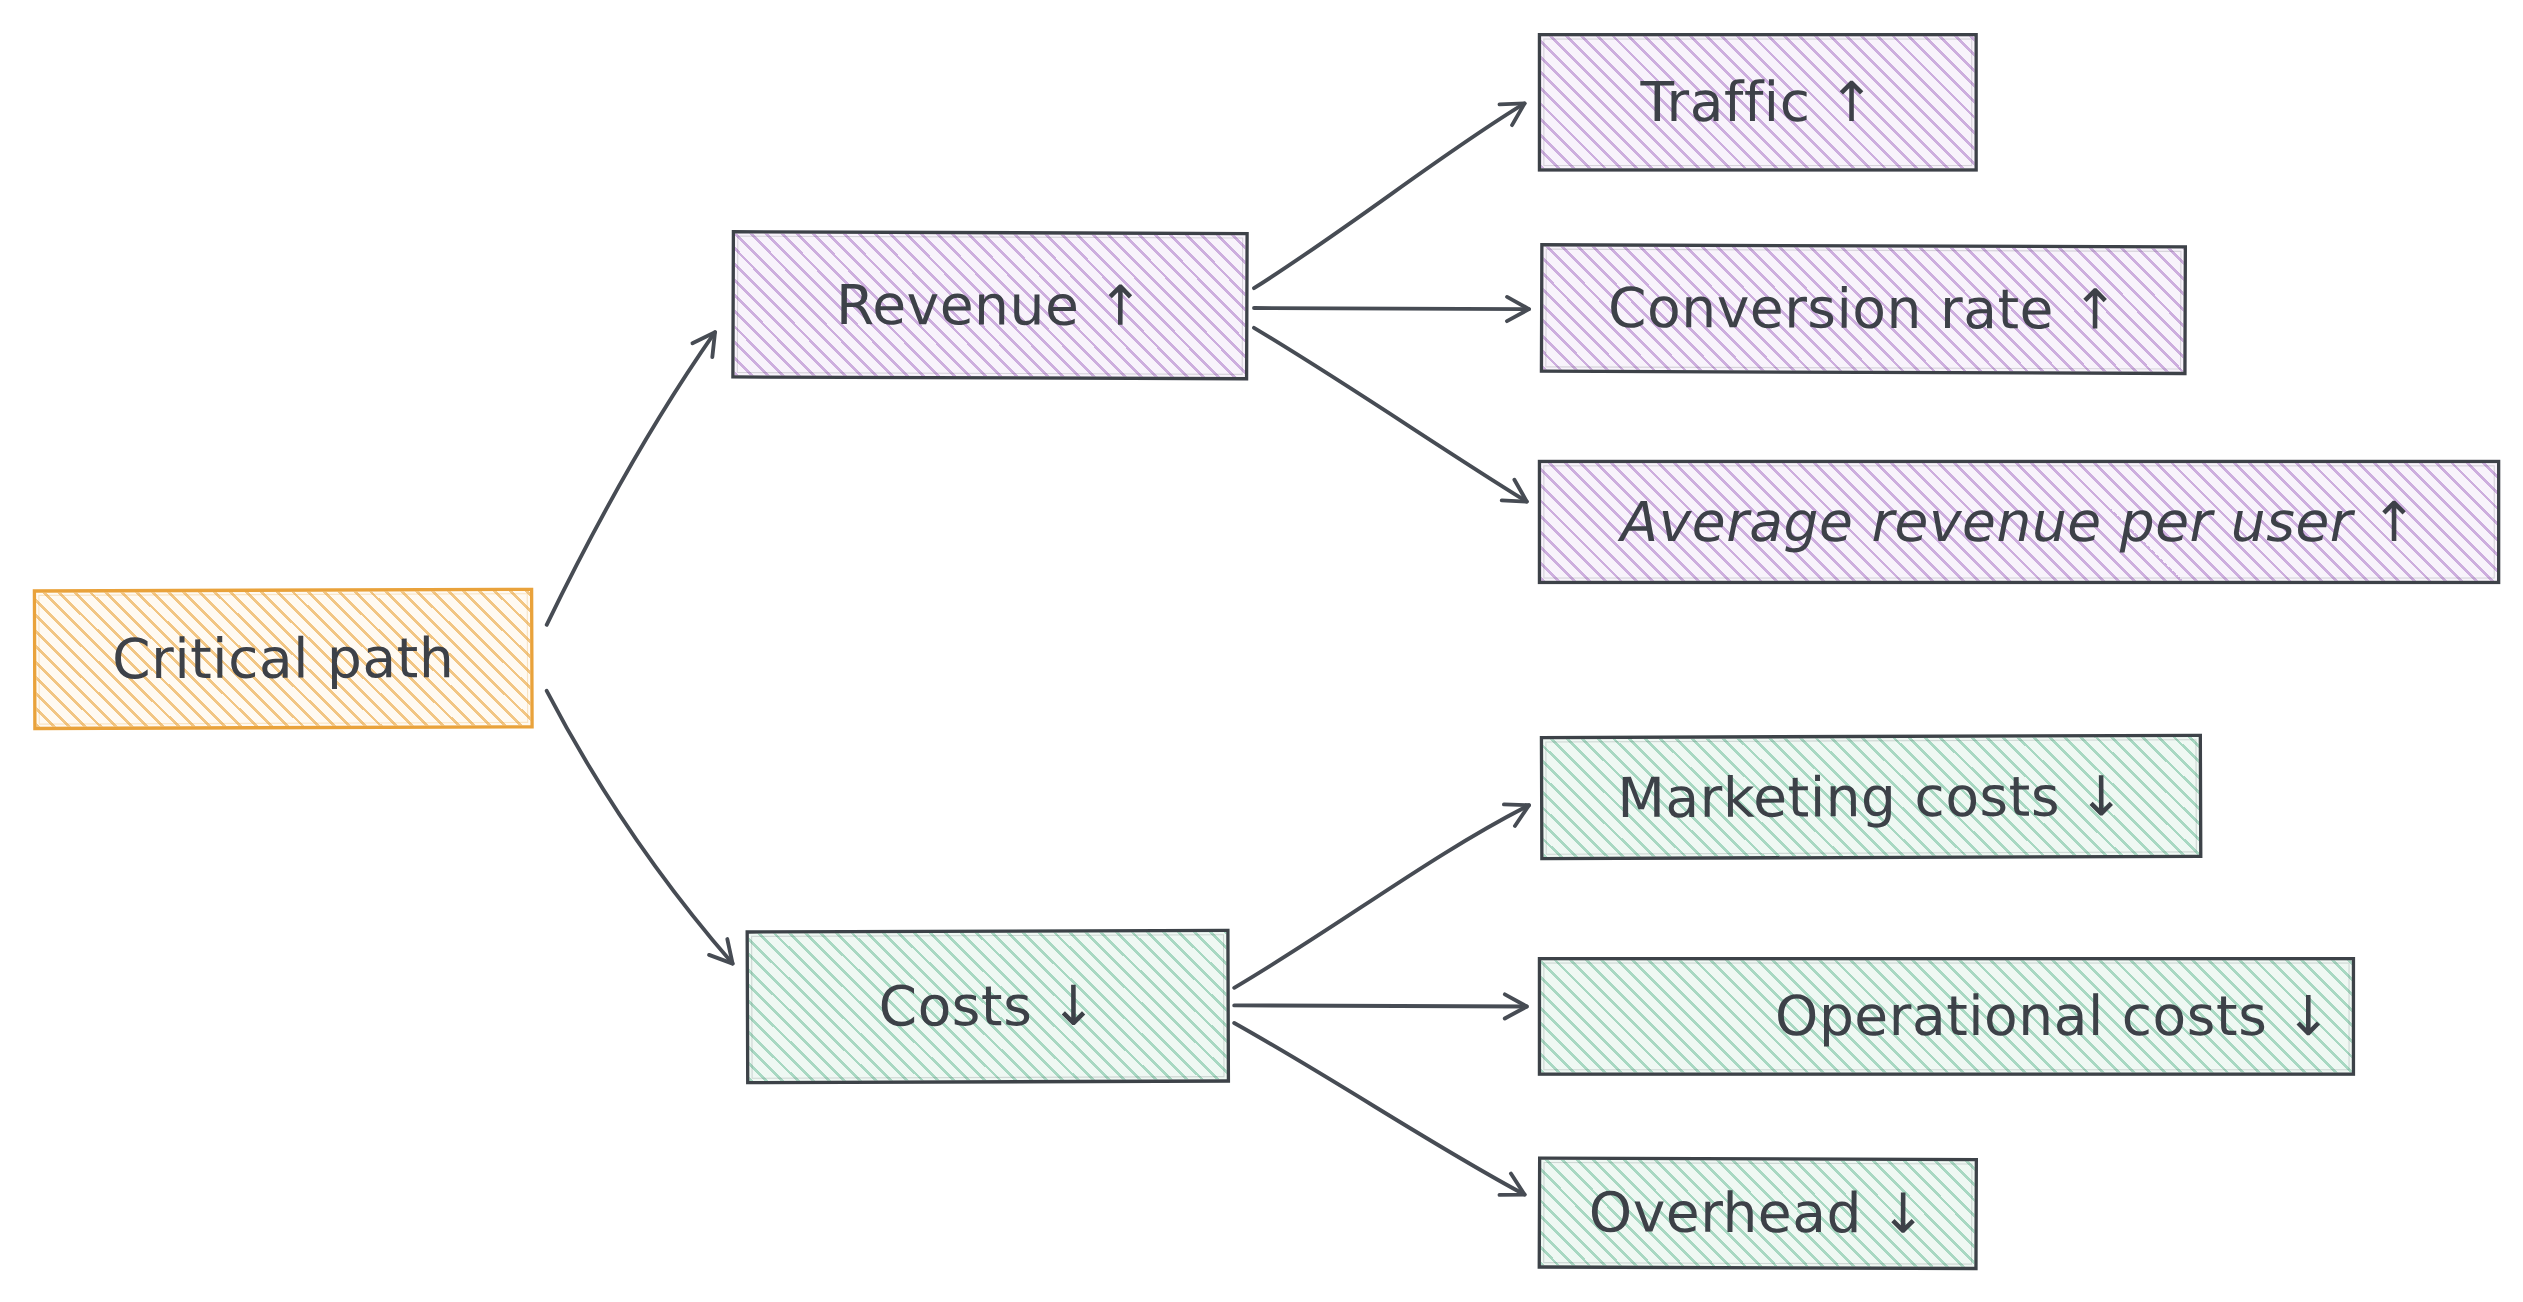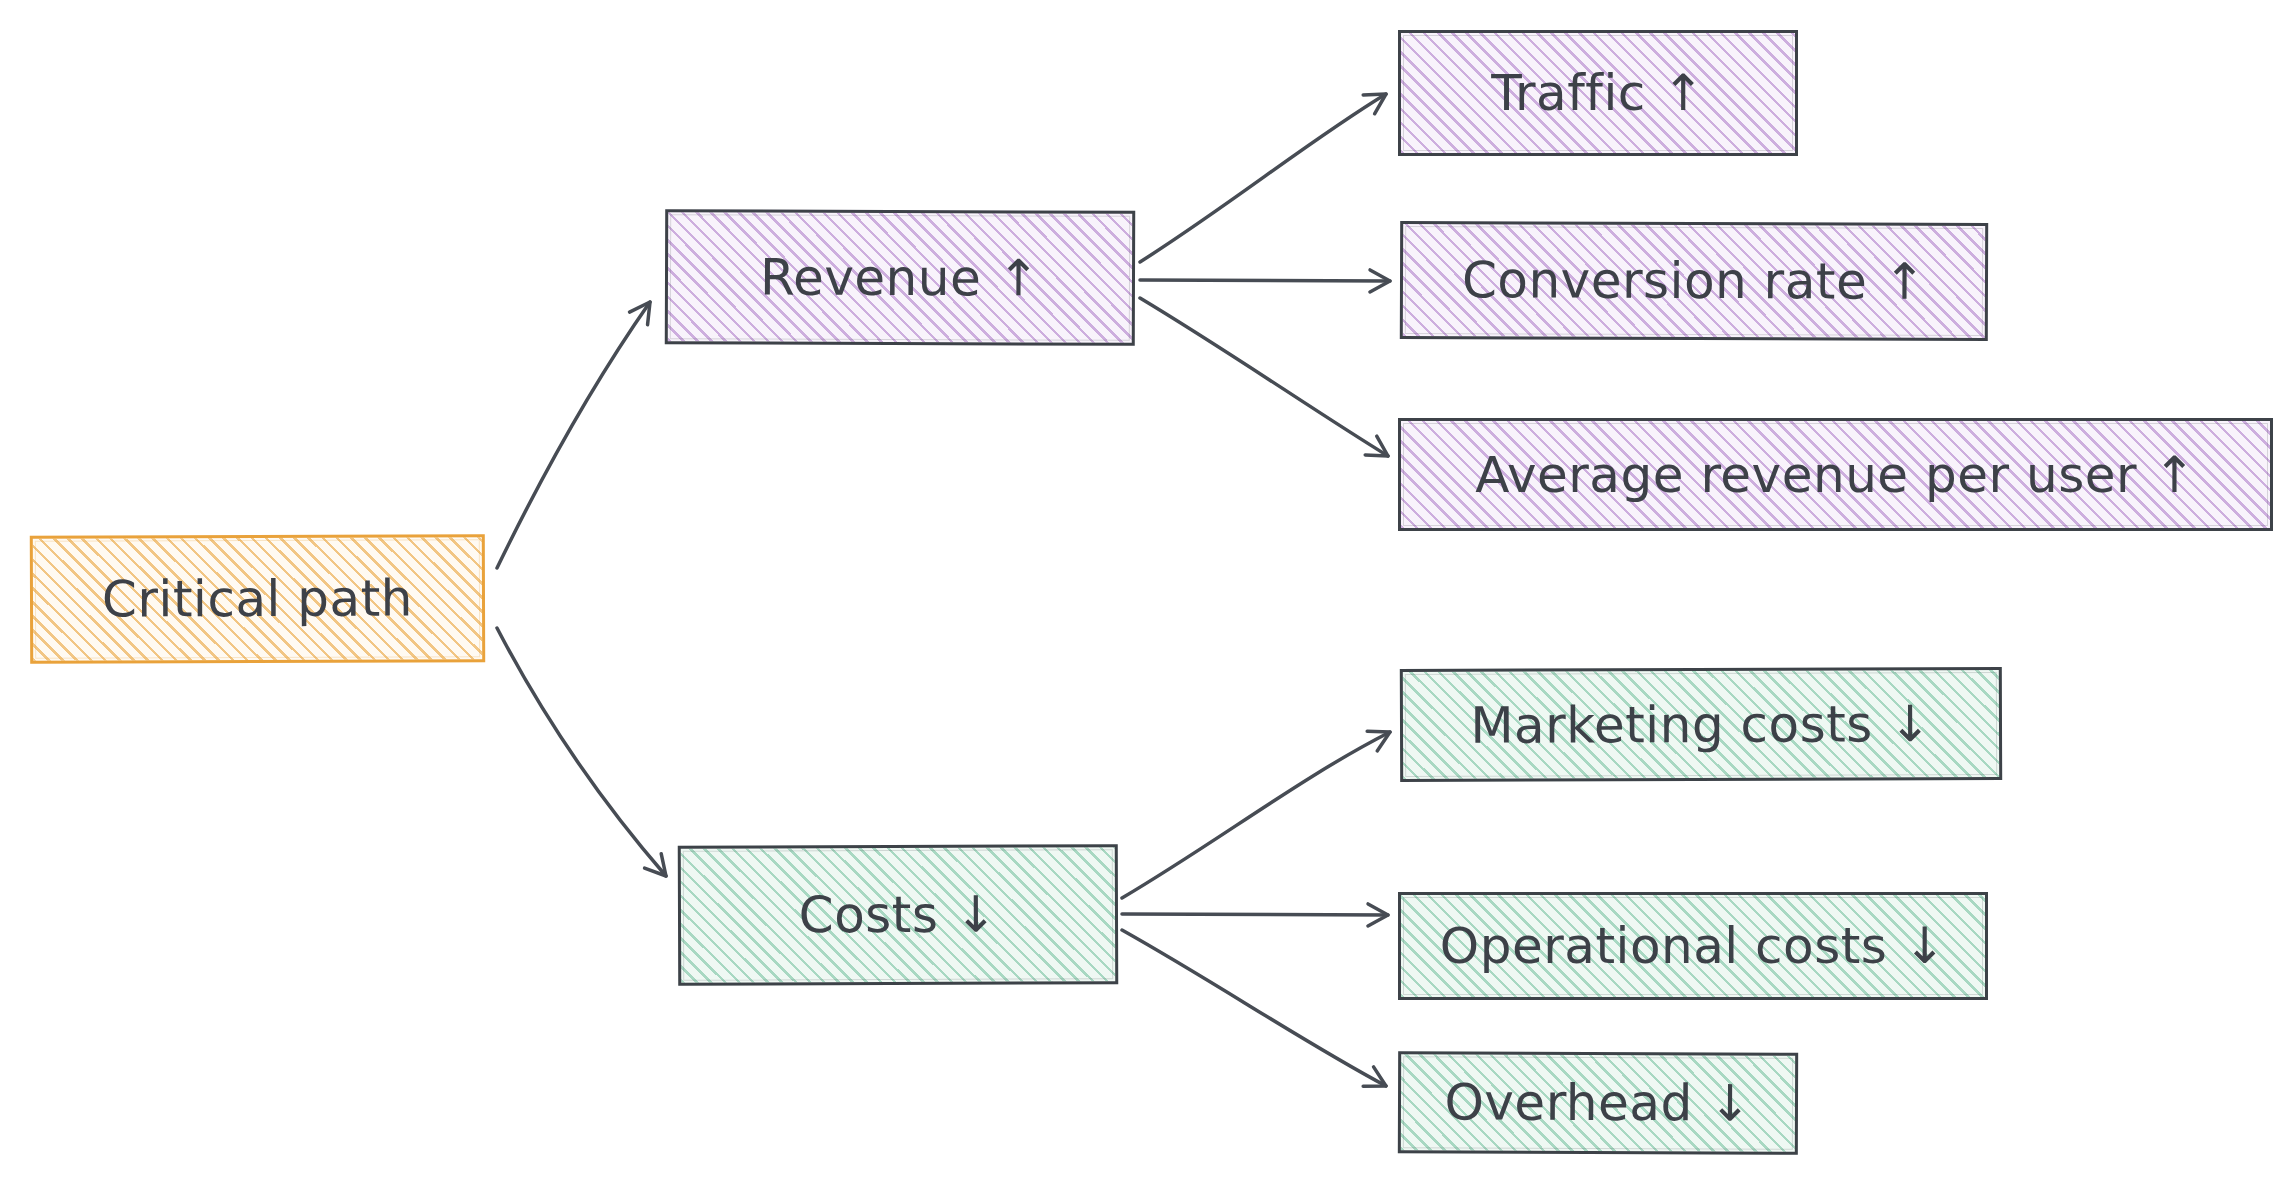--- a/index.html
+++ b/index.html
@@ -75,23 +75,23 @@
         transparent 2.5px, transparent 10px),
       var(--green-fill, #eff8f3);
   }
 
   
   #node-root        { left: 30px;   top: 535px;  width: 455px; height: 128px; transform: rotate(-0.2deg); }
   #node-revenue     { left: 665px;  top: 210px;  width: 470px; height: 135px; transform: rotate(0.2deg); }
   #node-costs       { left: 678px;  top: 845px;  width: 440px; height: 140px; transform: rotate(-0.2deg); }
   #node-traffic     { left: 1398px; top: 30px;   width: 400px; height: 126px; }
   #node-conversion  { left: 1400px; top: 222px;  width: 588px; height: 118px; transform: rotate(0.2deg); }
-  #node-arpu        { left: 1398px; top: 418px;  width: 875px; height: 113px; }
+  #node-arpu        { left: 1398px; top: 418px;  width: 875px; height: 113px; font-style: italic; }
   #node-marketing   { left: 1400px; top: 668px;  width: 602px; height: 113px; transform: rotate(-0.2deg); }
-  #node-operational { left: 1398px; top: 892px;  width: 590px; height: 108px; }
+  #node-operational { left: 1398px; top: 870px;  width: 743px; height: 108px; justify-content: flex-end; }
   #node-overhead    { left: 1398px; top: 1052px; width: 400px; height: 102px; transform: rotate(0.2deg); }
 </style>
 </head>
 <body>
 
 <div id="canvas">
 
   <svg id="edges" viewBox="0 0 2294 1184" xmlns="http://www.w3.org/2000/svg">
     <defs>
       <marker id="arrowhead" markerUnits="userSpaceOnUse" markerWidth="40" markerHeight="40" refX="27" refY="17" orient="auto">

